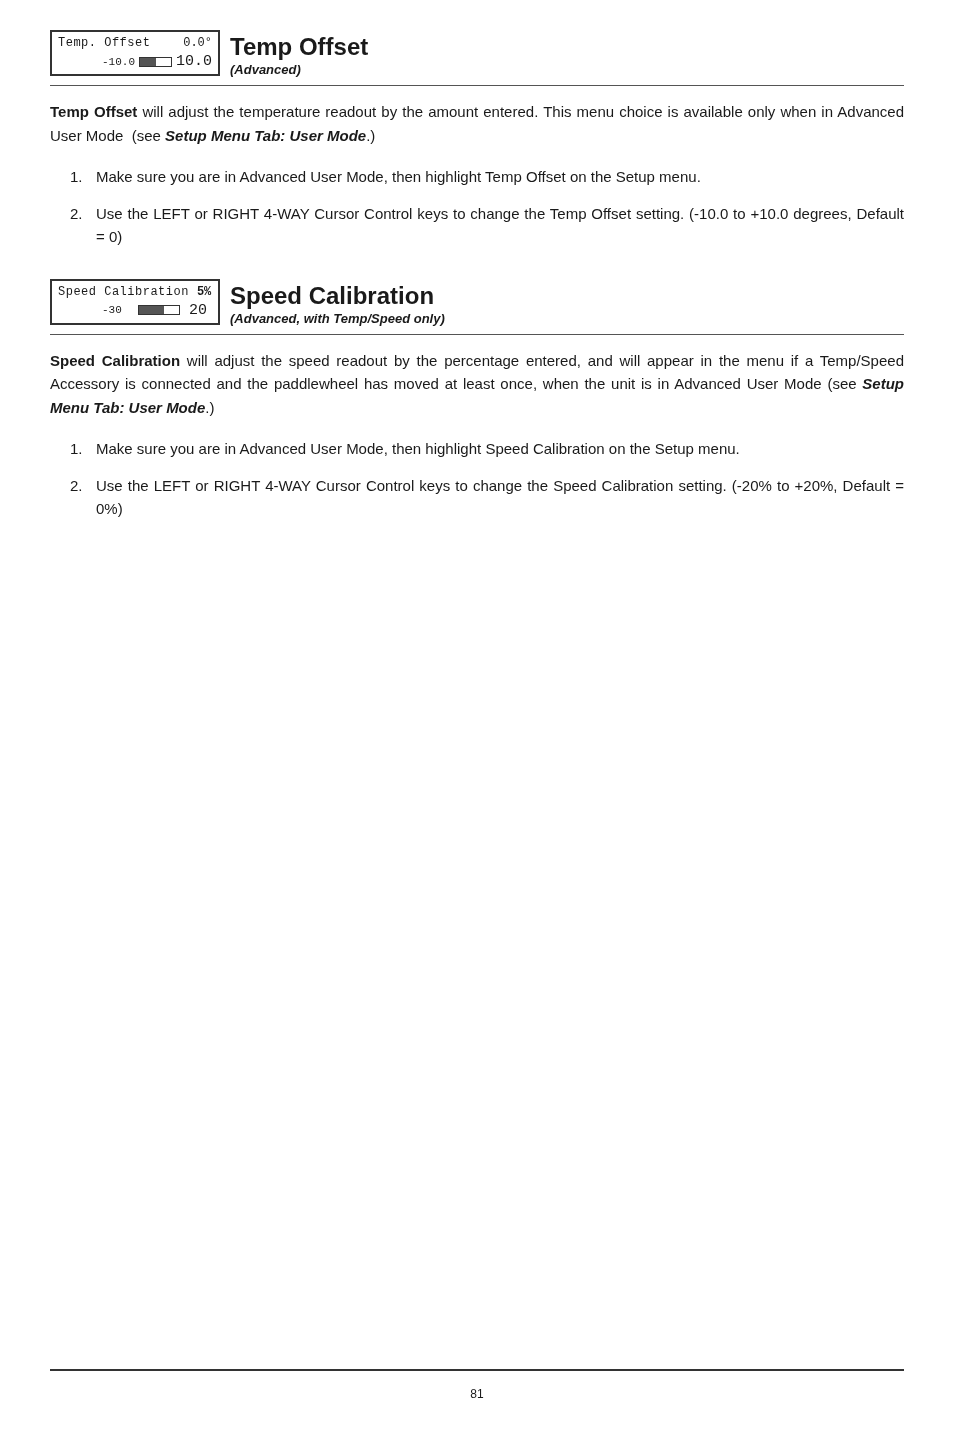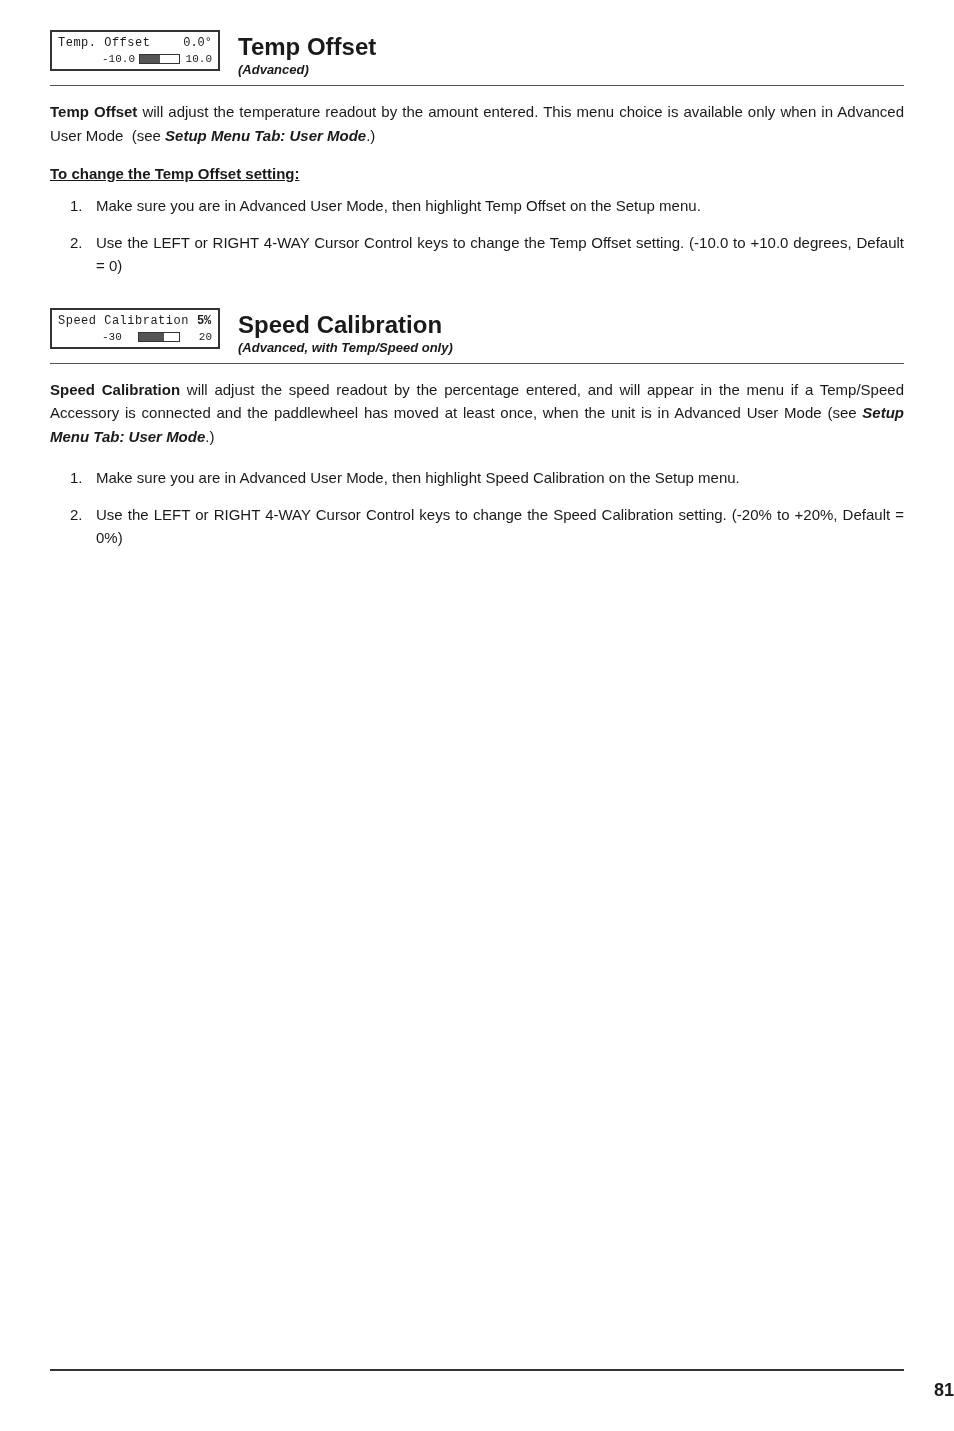--- a/index.html
+++ b/index.html
@@ -17,21 +17,21 @@
 
     
     .section {
       margin-bottom: 30px;
     }
 
     
     .header-row {
       display: flex;
       align-items: flex-start;
-      gap: 18px;
+      gap: 10px;
       margin-bottom: 0;
     }
 
     
     .widget {
       border: 2px solid #333;
       padding: 4px 6px;
       background: #fff;
       min-width: 170px;
       font-family: 'Courier New', monospace;
@@ -78,23 +78,23 @@
 
     .widget-bar-inner {
       position: absolute;
       top: 0;
       left: 0;
       height: 100%;
       background: #555;
     }
 
     .widget-max {
-      font-size: 11px;
+      font-size: 15px;
       min-width: 28px;
-      text-align: right;
+      text-align: center;
     }
 
     
     .title-block {
       display: flex;
       flex-direction: column;
       justify-content: center;
       padding-top: 4px;
     }
 
@@ -167,23 +167,22 @@
     .instruction-list li .text {
       flex: 1;
     }
 
     
     .page-number {
       position: absolute;
       bottom: 30px;
       left: 0;
       right: 0;
-      text-align: right;
-      font-size: 18px;
-      font-weight: bold;
+      text-align: center;
+      font-size: 12px;
     }
 
     .bottom-rule {
       border: none;
       border-top: 2px solid #333;
       position: absolute;
       bottom: 60px;
       left: 50px;
       right: 50px;
     }
@@ -225,21 +224,20 @@
       <span class="section-subtitle">(Advanced)</span>
     </div>
   </div>
 
   <hr class="header-divider">
 
   <p class="body-text">
     <b>Temp Offset</b> will adjust the temperature readout by the amount entered. This menu choice is available only when in Advanced User Mode &nbsp;(see <b><i>Setup Menu Tab: User Mode</i></b>.)
   </p>
 
-  <p class="subheading">To change the Temp Offset setting:</p>
 
   <ol class="instruction-list">
     <li>
       <span class="num">1.</span>
       <span class="text">Make sure you are in Advanced User Mode, then highlight Temp Offset on the Setup menu.</span>
     </li>
     <li>
       <span class="num">2.</span>
       <span class="text">Use the LEFT or RIGHT 4-WAY Cursor Control keys to change the Temp Offset setting. (-10.0 to +10.0 degrees, Default = 0)</span>
     </li>

